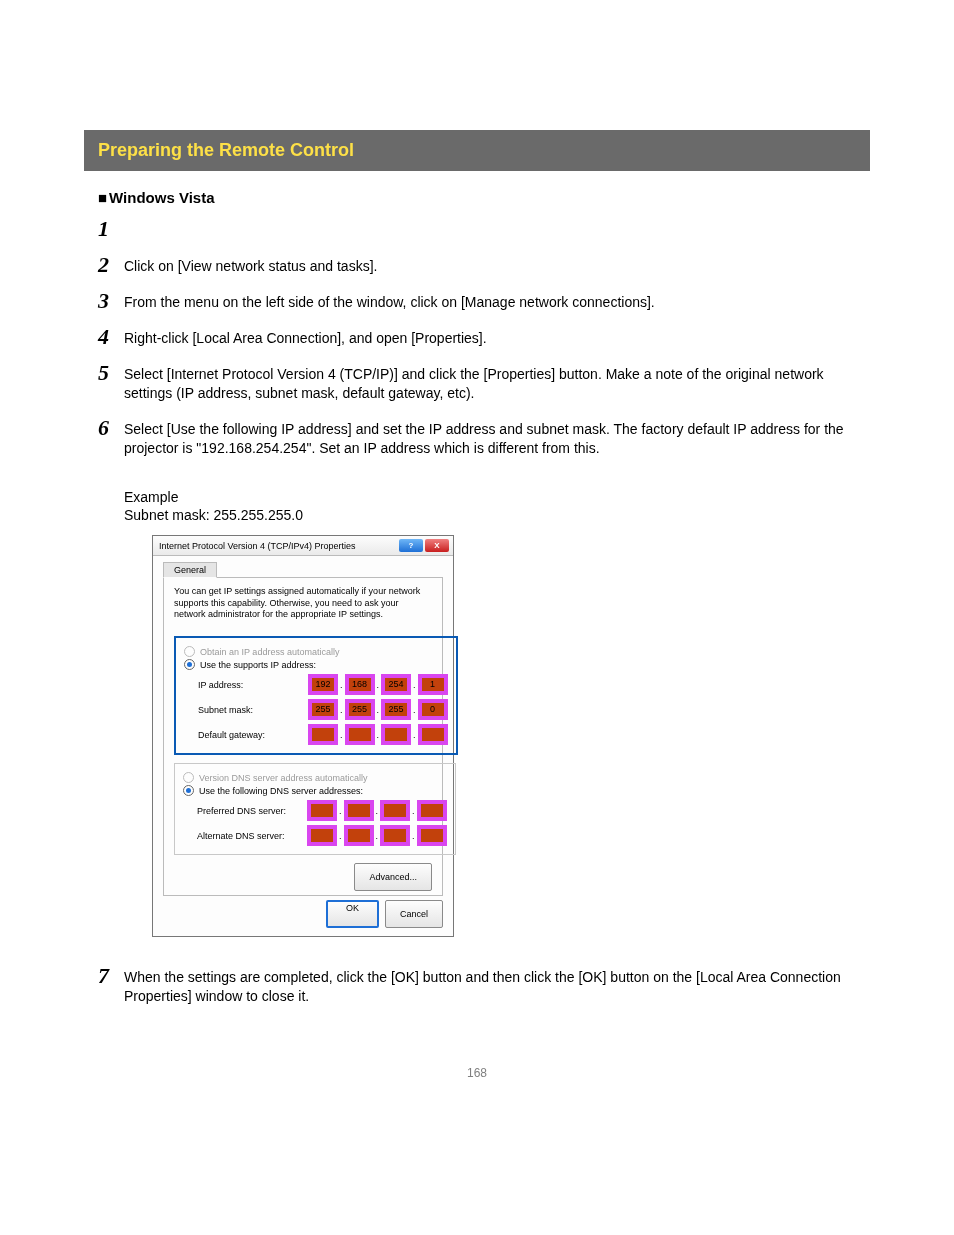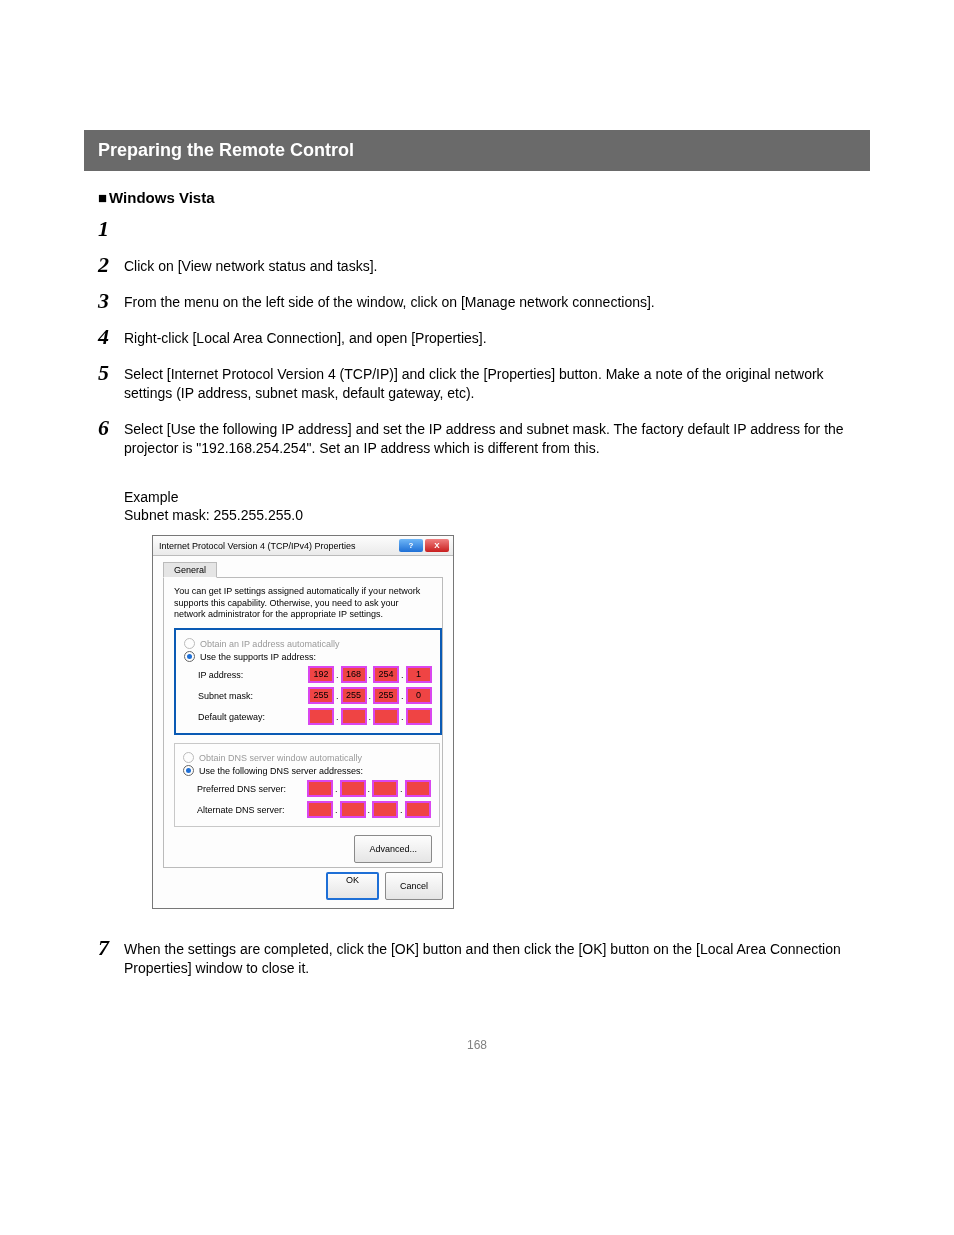--- a/index.html
+++ b/index.html
@@ -9,21 +9,21 @@
     font-family: Arial, Helvetica, sans-serif;
     color: #000;
     width: 954px;
   }
   .page {
     padding: 130px 90px 40px 90px;
     position: relative;
   }
   .section-header {
     background: #6a6a6a;
-    color: #ffffff;
+    color: #fde047;
     font-weight: bold;
     font-size: 18px;
     padding: 10px 14px 10px 14px;
     margin-left: -6px;
     margin-right: -6px;
   }
   .content {
     padding: 18px 6px 0 8px;
   }
   .subhead {
@@ -93,21 +93,21 @@
     display:inline-block;
     border:1px solid #bbb;
     border-bottom:1px solid #fdfdfd;
     background:#e5e5e5;
     padding:2px 10px;
     font-size:9px;
     position:relative;
     z-index:2;
   }
   .tab-area { border:1px solid #bbb; margin-top:-1px; padding:8px 10px 4px 10px; position:relative; z-index:1; }
-  .dlg-desc { font-size:9px; line-height:1.25; margin-bottom:8px; }
+  .dlg-desc { font-size:9px; line-height:1.25; margin-bottom:16px; }
 
   fieldset.highlight {
     border:2px solid #0a5ab4;
     padding:6px 8px 8px 8px;
     margin:0 0 8px 0;
   }
   fieldset.plain {
     border:1px solid #c8c8c8;
     padding:6px 8px 8px 8px;
     margin:0 0 8px 0;
@@ -116,21 +116,21 @@
   .radio-row.dim { color:#9a9a9a; }
   .radio {
     width:9px;height:9px;border:1px solid #666;border-radius:50%;display:inline-flex;align-items:center;justify-content:center;
   }
   .radio.dim { border-color:#bbb; }
   .radio .dot { width:5px;height:5px;border-radius:50%;background:#1e6fd6; }
   .field-row { display:flex; align-items:center; margin:4px 0 0 14px; font-size:9px; }
   .field-row .lbl { width:110px; }
   .ipbox-group { display:flex; align-items:center; gap:0; }
   .ipbox {
-    width:22px; height:13px; border:2px solid #d946ef; background:#ef4444; font-size:9px; line-height:13px; text-align:center;
+    width:22px; height:13px; border:4px solid #d946ef; background:#c2410c; font-size:9px; line-height:13px; text-align:center;
   }
   .ipdot { padding:0 2px; }
 
   .dlg-actions { display:flex; justify-content:flex-end; gap:6px; margin-top:4px; }
   .dlg-actions.inner { margin:4px 0 0 0; }
   .dlg-btn {
     border:1px solid #8a8a8a; background:linear-gradient(#fdfdfd,#e5e5e5);
     padding:8px 14px; font-size:9px; border-radius:2px;
   }
   .dlg-btn.primary { border:2px solid #1e6fd6; padding:1px 18px; }
@@ -253,21 +253,21 @@
                   <span class="ipbox"></span>
                   <span class="ipdot">.</span>
                   <span class="ipbox"></span>
               </span>
             </div>
           </fieldset>
 
           <fieldset class="plain">
             <div class="radio-row dim">
               <span class="radio dim"></span>
-              <span>Obtain DNS server window automatically</span>
+              <span>Version DNS server address automatically</span>
             </div>
             <div class="radio-row">
               <span class="radio">
                   <span class="dot"></span>
                 </span>
               <span>Use the following DNS server addresses:</span>
             </div>
 
             <div class="field-row">
               <span class="lbl">Preferred DNS server:</span>

